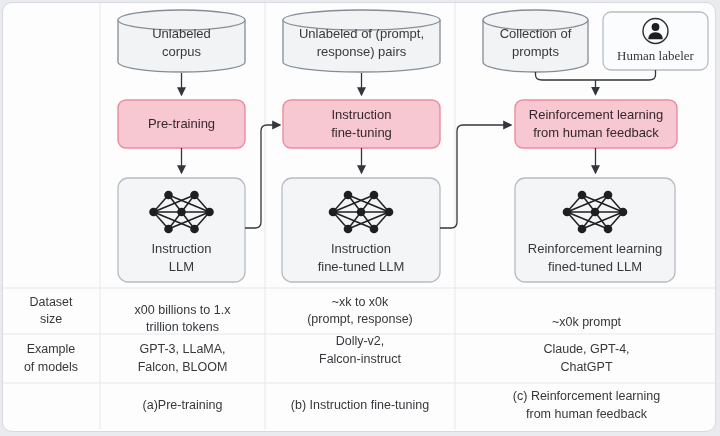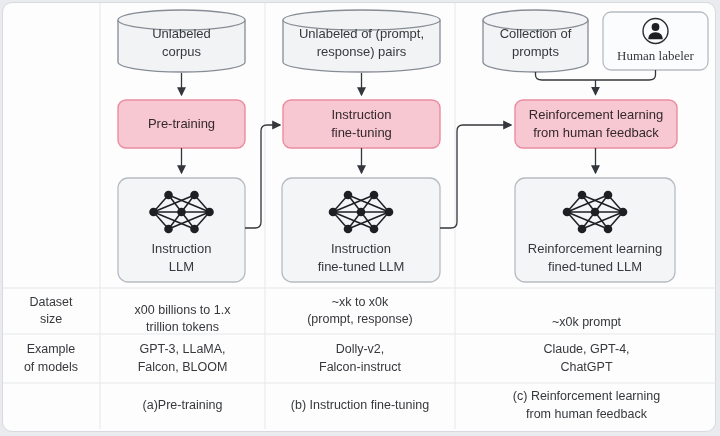--- a/index.html
+++ b/index.html
@@ -132,21 +132,21 @@
   <div class="cell" style="left:100px;top:296px;width:165px;height:46px;">x00 billions to 1.x
 trillion tokens</div>
   <div class="cell" style="left:265px;top:288px;width:190px;height:46px;">~xk to x0k
 (prompt, response)</div>
   <div class="cell" style="left:455px;top:300px;width:263px;height:46px;">~x0k prompt</div>
 
   <div class="cell" style="left:2px;top:334px;width:98px;height:49px;">Example
 of models</div>
   <div class="cell" style="left:100px;top:334px;width:165px;height:49px;">GPT-3, LLaMA,
 Falcon, BLOOM</div>
-  <div class="cell" style="left:265px;top:334px;width:190px;height:49px;">Dolly-v2,
+  <div class="cell" style="left:265px;top:326px;width:190px;height:49px;">Dolly-v2,
 Falcon-instruct</div>
   <div class="cell" style="left:455px;top:334px;width:263px;height:49px;">Claude, GPT-4,
 ChatGPT</div>
 
   <div class="cell" style="left:100px;top:383px;width:165px;height:45px;">(a)Pre-training</div>
   <div class="cell" style="left:265px;top:383px;width:190px;height:45px;">(b) Instruction fine-tuning</div>
   <div class="cell" style="left:455px;top:383px;width:263px;height:45px;">(c) Reinforcement learning
 from human feedback</div>
 </div>
 

